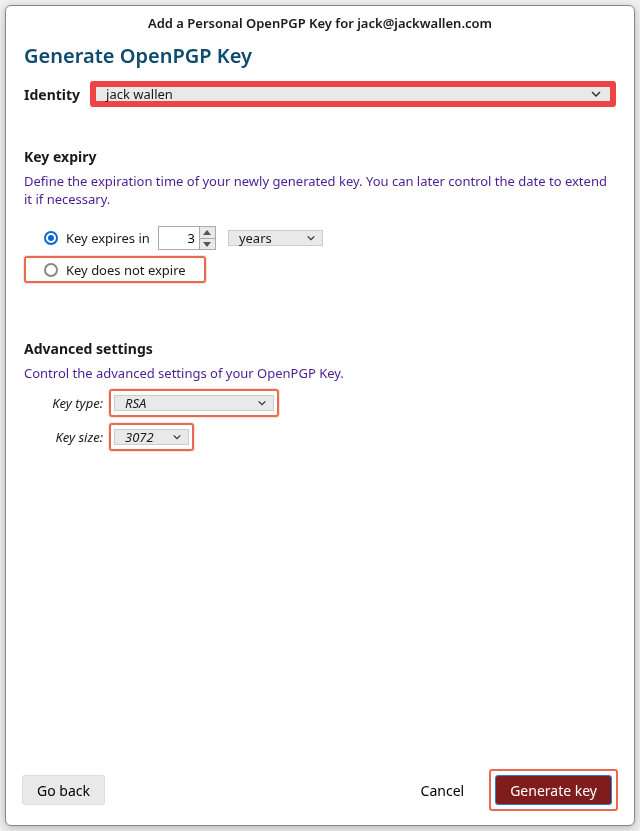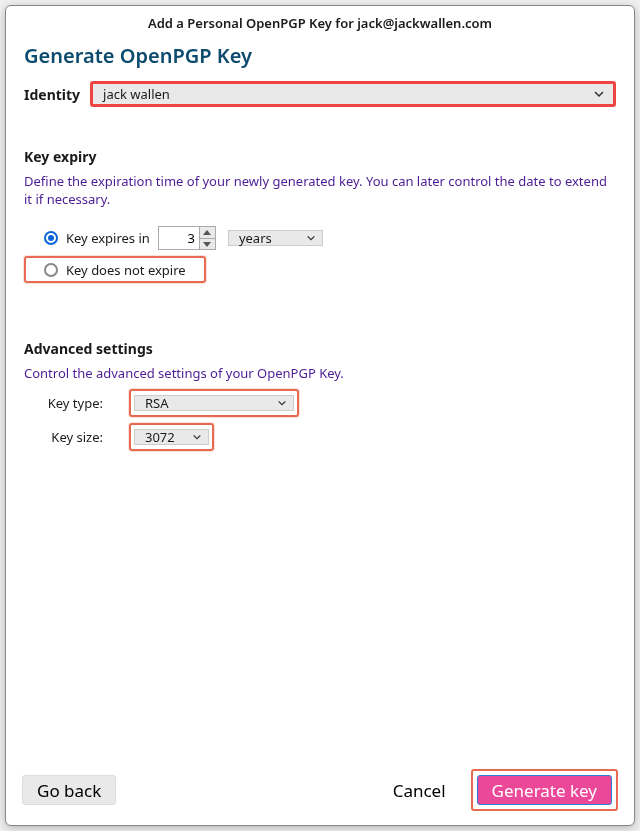--- a/index.html
+++ b/index.html
@@ -47,21 +47,21 @@
     gap: 10px;
     margin-bottom: 40px;
   }
   .identity-label {
     font-weight: 700;
     font-size: 14px;
   }
   .identity-select {
     flex: 1;
     background: #e9e9e9;
-    border: 3px solid #ef4444;
+    border: 6px solid #ef4444;
     border-radius: 3px;
     height: 26px;
     display: flex;
     align-items: center;
     padding: 0 10px;
     position: relative;
     cursor: pointer;
   }
   .identity-select .chev {
     position: absolute;
@@ -162,53 +162,54 @@
   }
   .highlight {
     border: 2px solid #e86a50;
     border-radius: 3px;
     box-shadow: 0 0 0 1px rgba(232,106,80,0.2);
   }
   .row2 { padding:3px 18px 2px; display:inline-flex; }
   .adv-row {
     display: flex;
     align-items: center;
-    gap: 26px;
+    gap: 6px;
     margin: 6px 0 6px 14px;
+    font-style: italic;
   }
   .adv-label {
     width: 65px;
     text-align: right;
     font-size: 13px;
   }
   .footer {
     display: flex;
     align-items: center;
     padding: 12px 16px 14px;
     gap: 10px;
   }
   .footer .spacer { flex: 1; }
   button.btn {
     font: inherit;
-    font-size: 17px;
+    font-size: 14px;
     height: 30px;
     padding: 0 14px;
     border: 1px solid transparent;
     border-radius: 3px;
     cursor: pointer;
   }
   button.btn.default {
     background: #e9e9e9;
     border-color: #ddd;
   }
   button.btn.plain {
     background: transparent;
   }
   button.btn.primary {
-    background: #ec4899;
+    background: #7f1d1d;
     color: #fff;
     border-color: #2a7fd6;
   }
   .btn-hl-wrap {
     border: 2px solid #e86a50;
     border-radius: 3px;
     padding: 4px;
     display: inline-flex;
   }
   .chev svg { display:block; }

